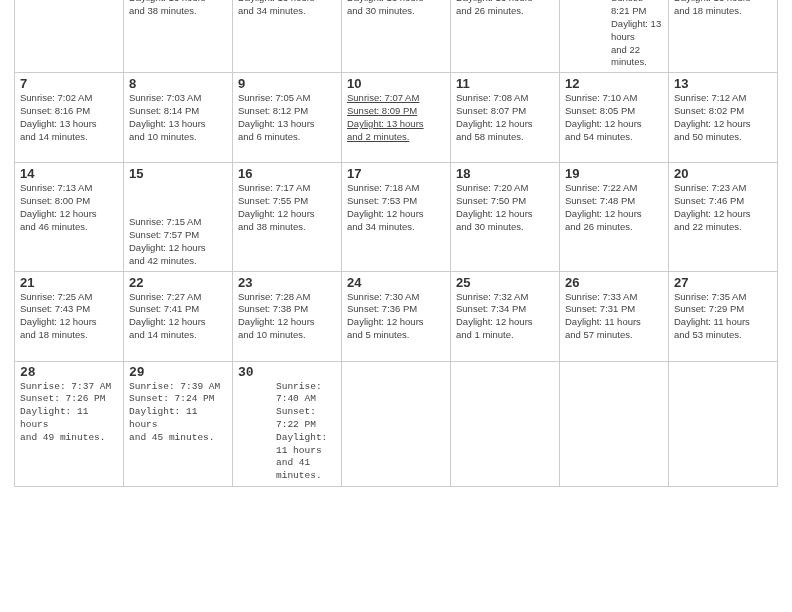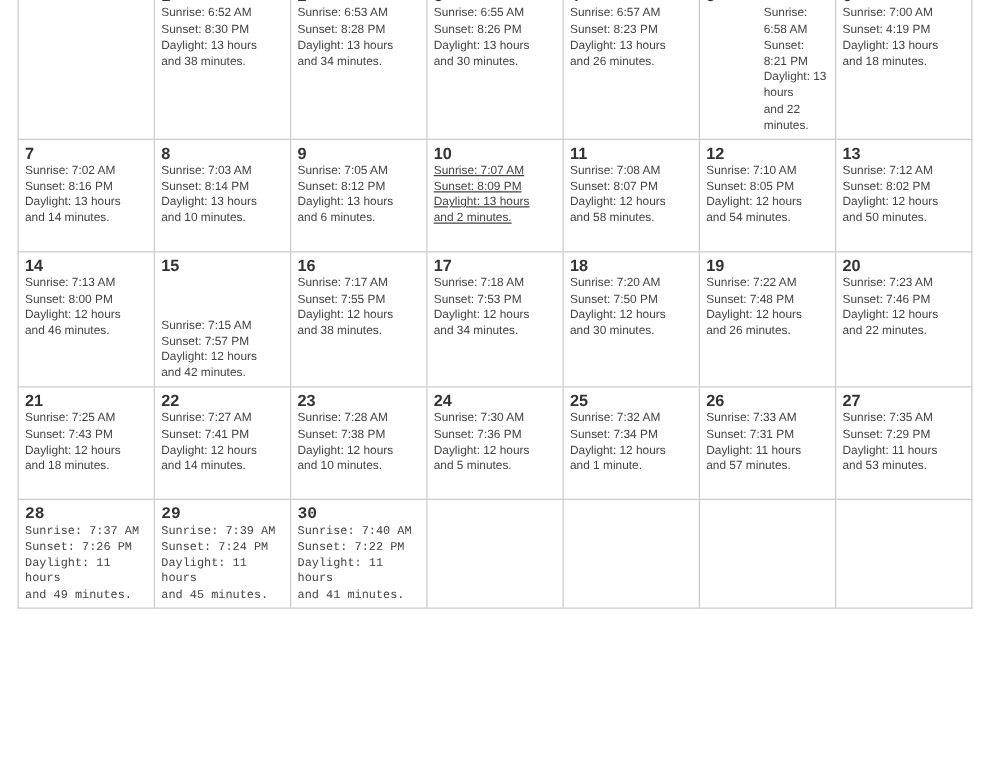--- a/index.html
+++ b/index.html
@@ -342,21 +342,21 @@
           </td>
           <td>
             <span class="day-number">29</span>
             <div class="day-info" style="white-space: pre-line;">Sunrise: 7:39 AM
 Sunset: 7:24 PM
 Daylight: 11 hours
 and 45 minutes.</div>
           </td>
           <td>
             <span class="day-number">30</span>
-            <div class="day-info" style="white-space: pre-line;">Sunrise: 7:40 AM
+            <div class="day-info" style="white-space: pre-line; margin-left: 38px;">Sunrise: 7:40 AM
 Sunset: 7:22 PM
 Daylight: 11 hours
 and 41 minutes.</div>
           </td>
           <td class="empty-cell"></td>
           <td class="empty-cell"></td>
           <td class="empty-cell"></td>
           <td class="empty-cell"></td>
         </tr>
       </tbody>

